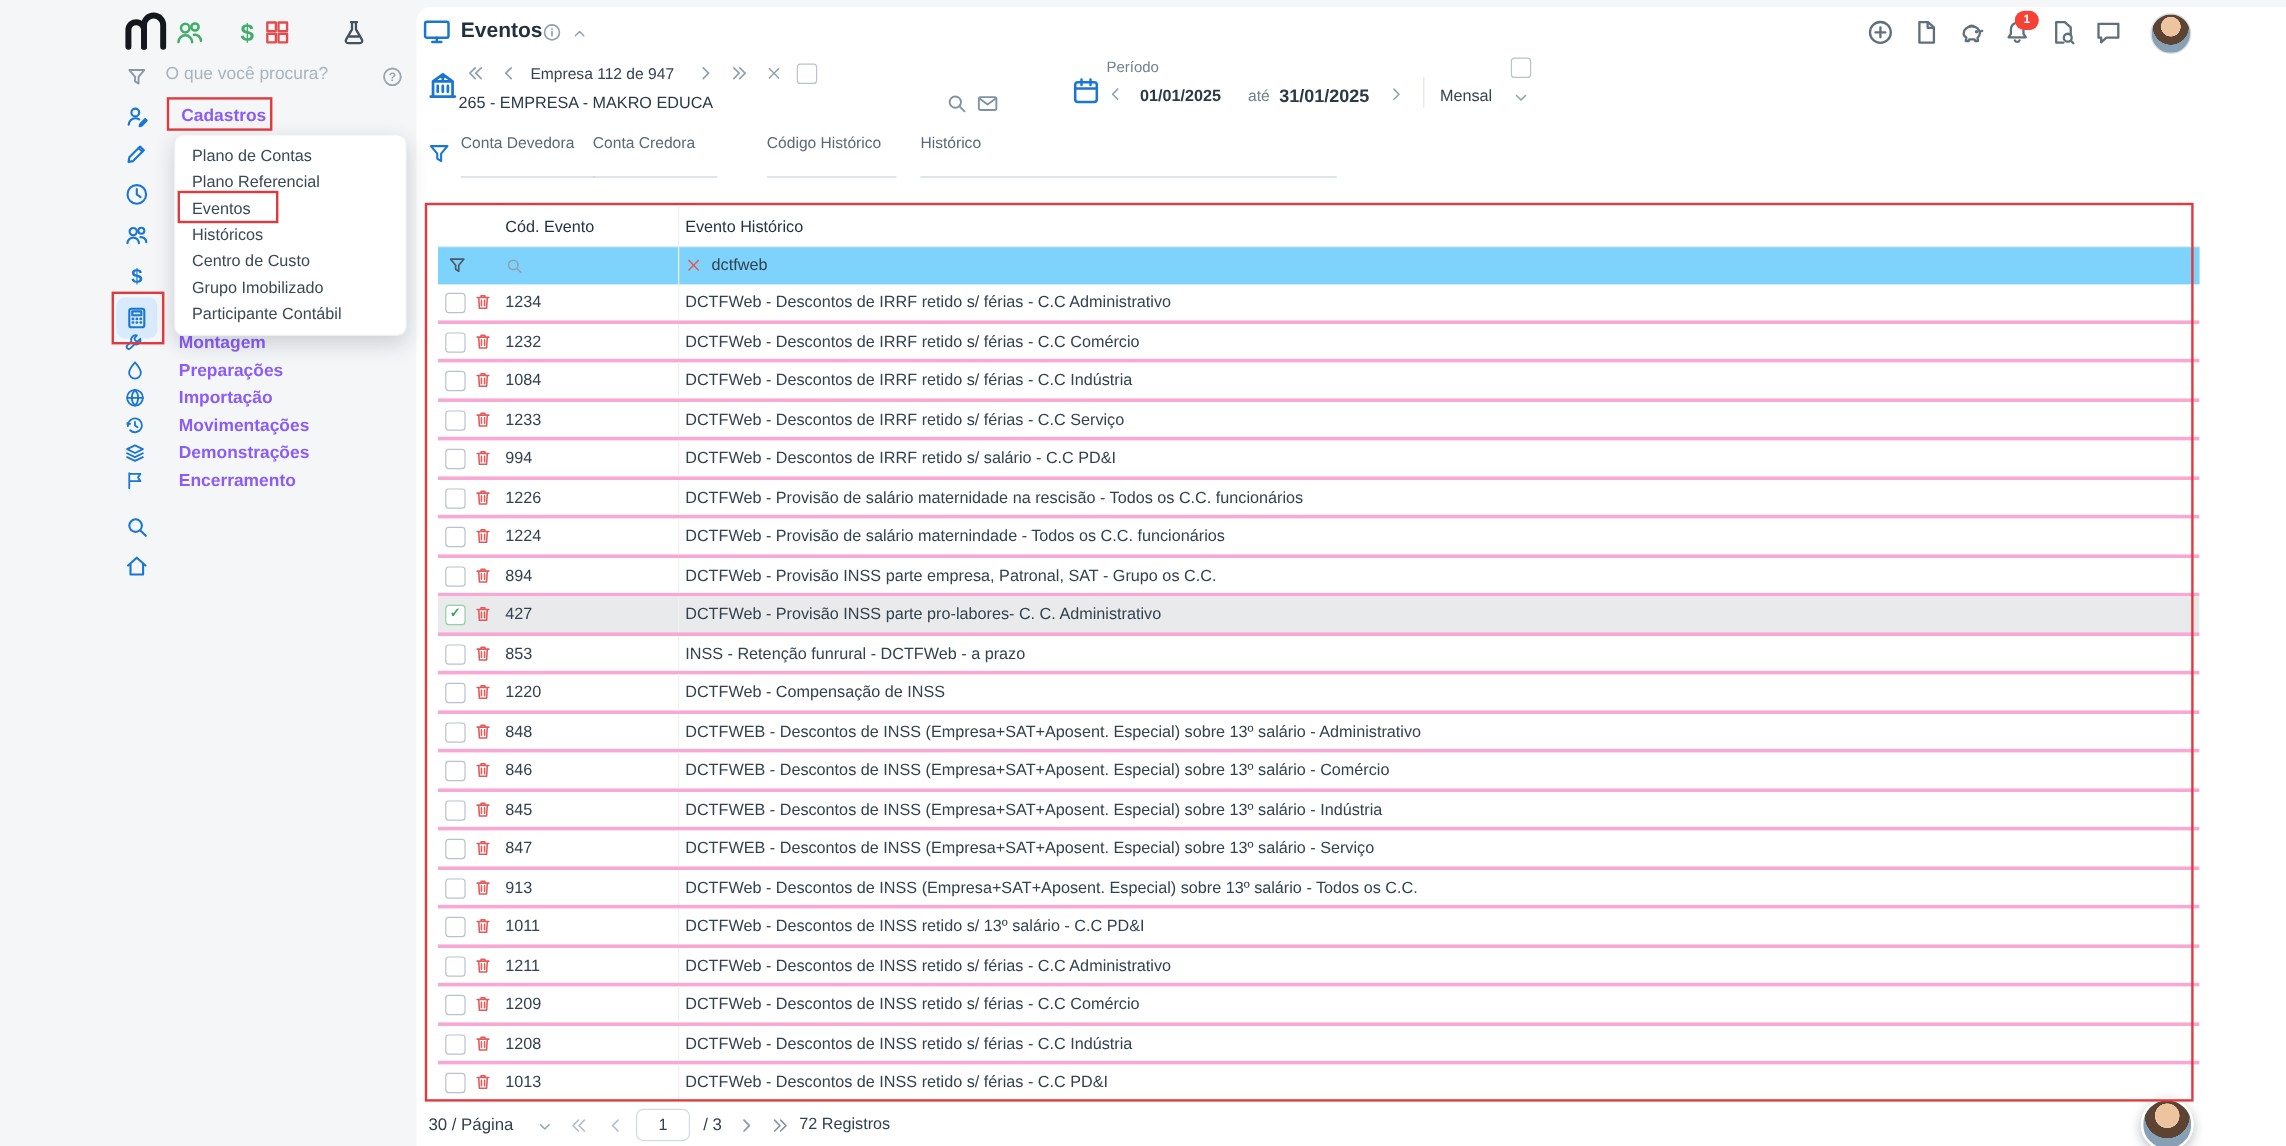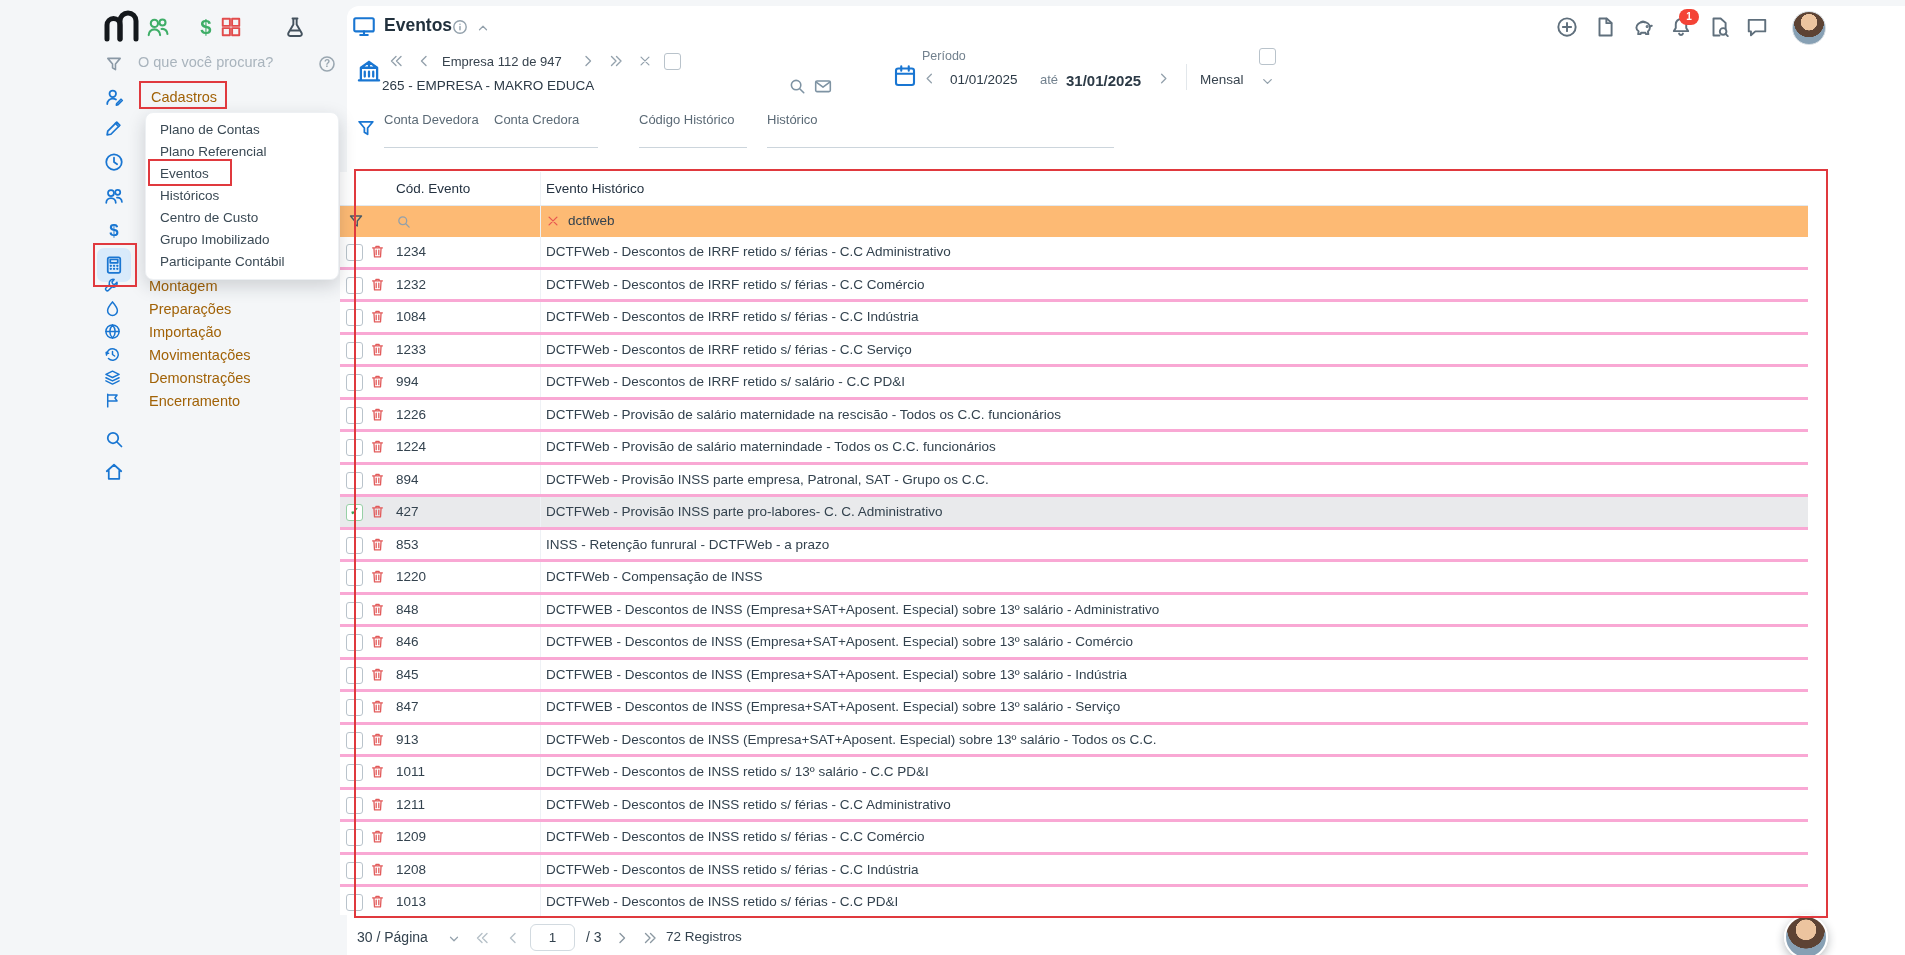--- a/index.html
+++ b/index.html
@@ -19,40 +19,40 @@
   .actions{position:absolute;left:1556px;top:16px;display:flex;gap:16px;align-items:center;color:#5f6f7c}
   .act{position:relative;width:22px;height:22px;display:inline-flex}
   .act svg{width:100%;height:100%}
   .badge{position:absolute;top:-7px;right:-7px;min-width:16px;height:16px;border-radius:8px;background:#f44336;color:#fff;font-size:10px;line-height:16px;text-align:center;font-weight:bold;padding:0 2px}
   .avatar{position:absolute;border-radius:50%;background:radial-gradient(circle at 50% 32%,#ecc49f 0%,#ecc49f 30%,#5d4334 31%,#5d4334 55%,#87a0b4 56%);border:1px solid #d6dde2}
   .avatar-top{left:1792px;top:11px;width:32px;height:32px}
   .avatar-chat{left:1784px;top:915px;width:40px;height:40px;border:2px solid #fff;box-shadow:0 3px 10px rgba(20,30,40,.3)}
   
   .side-search{position:absolute;left:136px;top:53px;width:165px;border:none;outline:none;background:transparent;font-family:"Liberation Sans",sans-serif;font-size:14.5px;color:#55616b}
   .side-search::placeholder{color:#a9b4bd}
-  .mlabel{font-weight:normal;font-size:14.5px;color:#a16207}
+  .mlabel{font-weight:bold;font-size:14.5px;color:#8b5cf6}
   .rail{position:absolute;left:104px;width:20px;height:20px;color:#1976d2;display:flex}
   .rail-hl{left:97px;width:34px;height:34px;background:#d8eafb;border-radius:7px;align-items:center;justify-content:center}
   .rail-hl svg{width:20px;height:20px}
   .mitem{position:absolute;left:104px;height:23px;display:flex;align-items:center;cursor:pointer}
   .mitem-ic{width:17px;height:17px;color:#1976d2;display:inline-flex;margin-right:28px}
   .submenu{position:absolute;left:145px;top:112px;width:192px;background:#fff;border:1px solid #edf0f3;border-radius:8px;box-shadow:0 6px 18px rgba(25,35,45,.18);padding:6px 0;z-index:40}
   .submenu .smi{height:22px;line-height:22px;padding-left:14px;font-size:13.5px;color:#3a4954;cursor:pointer}
   
   .ffield{position:absolute;top:110px;height:40px;cursor:text}
   .fflabel{font-size:13px;color:#5b6a76;white-space:nowrap}
   .ffline{position:absolute;left:0;right:0;top:37px;border-top:1px solid #ccd5dc}
   .ff0{left:384px;width:112px}.ff1{left:494px;width:104px}.ff2{left:639px;width:108px}.ff3{left:767px;width:347px}
   
-  .table{position:absolute;left:340px;top:172px;width:1468px;height:743px;background:#fff}
+  .table{position:absolute;left:365px;top:172px;width:1468px;height:743px;background:#fff}
   .thead{position:relative;height:33px;border-bottom:1px solid #e3e9ee}
   .thead::before,.tfilter::before,.trow::before{content:"";position:absolute;left:200px;top:0;bottom:0;border-left:1px solid #eef1f5}
   .th1{position:absolute;left:56px;top:9px;font-size:13.5px;color:#243241}
   .th2{position:absolute;left:206px;top:9px;font-size:13.5px;color:#243241}
-  .tfilter{position:relative;height:31px;background:#fdba74}
+  .tfilter{position:relative;height:31px;background:#7dd3fc}
   .tbody{position:relative;height:679px;overflow:hidden}
   .trow{position:relative;height:29.5px;border-bottom:3px solid #f9a8d4;cursor:pointer}
   .trow.sel{background:#e9eaec}
   .cb{position:absolute;left:6px;top:7px;width:15px;height:15px;border:1.5px solid #b9c3cb;border-radius:3px;background:#fff;font-size:11px;line-height:13px;text-align:center;color:#3ba35c;font-weight:bold}
   .cb.checked{border-color:#97d0a6}
   .trash{position:absolute;left:30px;top:7px;width:15px;height:15px;color:#e25b5b;display:flex}
   .tcode{position:absolute;left:56px;top:7px;font-size:13.5px;color:#33424e}
   .tdesc{position:absolute;left:206px;top:7px;font-size:13.5px;color:#33424e}
   .fchip-x{position:absolute;left:206px;top:7px;width:15px;height:15px;color:#e8564f;display:flex}
   .fchip-t{position:absolute;left:228px;top:7px;font-size:13.5px;color:#33424e}
@@ -354,21 +354,21 @@
       <svg viewBox="0 0 16 16" fill="none" stroke="currentColor" stroke-width="1.4" stroke-linecap="round" stroke-linejoin="round">
         <rect x="2" y="3" width="12" height="11" rx="1.5"></rect>
         <path d="M2 6.5h12M5.5 1.5v3M10.5 1.5v3"></path>
       </svg>
     </span>
   <span class="icx" style="left:922px;top:71px;width:15px;height:15px;color:#93a1ac">
       <svg viewBox="0 0 16 16" fill="none" stroke="currentColor" stroke-width="1.4" stroke-linecap="round" stroke-linejoin="round">
         <path d="M10 3.5 5.5 8 10 12.5"></path>
       </svg>
     </span>
-  <span class="txt" style="left:950px;top:72px;font-size:13.5px;font-weight:normal;color:#2c3a46">01/01/2025</span>
+  <span class="txt" style="left:950px;top:72px;font-size:13.5px;font-weight:bold;color:#2c3a46">01/01/2025</span>
   <span class="txt" style="left:1040px;top:72px;font-size:13px;color:#72818e">até</span>
   <span class="txt" style="left:1066px;top:72px;font-size:15px;font-weight:bold;color:#2c3a46">31/01/2025</span>
   <span class="icx" style="left:1156px;top:71px;width:15px;height:15px;color:#93a1ac">
       <svg viewBox="0 0 16 16" fill="none" stroke="currentColor" stroke-width="1.4" stroke-linecap="round" stroke-linejoin="round">
         <path d="M6 3.5 10.5 8 6 12.5"></path>
       </svg>
     </span>
   <span style="position:absolute;left:1186px;top:64px;height:26px;border-left:1px solid #e2e7eb"></span>
   <span class="txt" style="left:1200px;top:72px;font-size:13.5px;color:#37434e;cursor:pointer">Mensal</span>
   <span class="icx" style="left:1260px;top:74px;width:15px;height:15px;color:#93a1ac">

